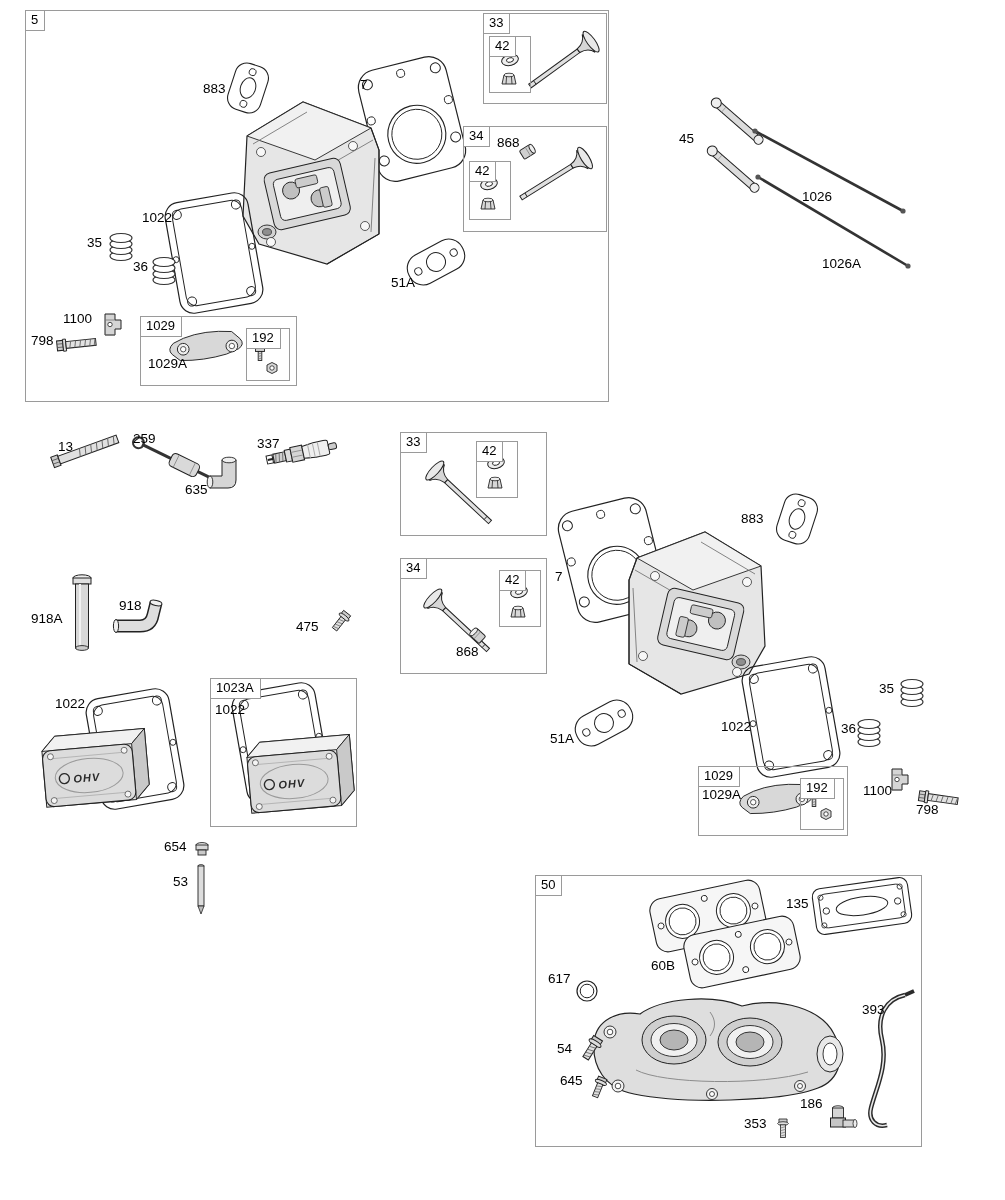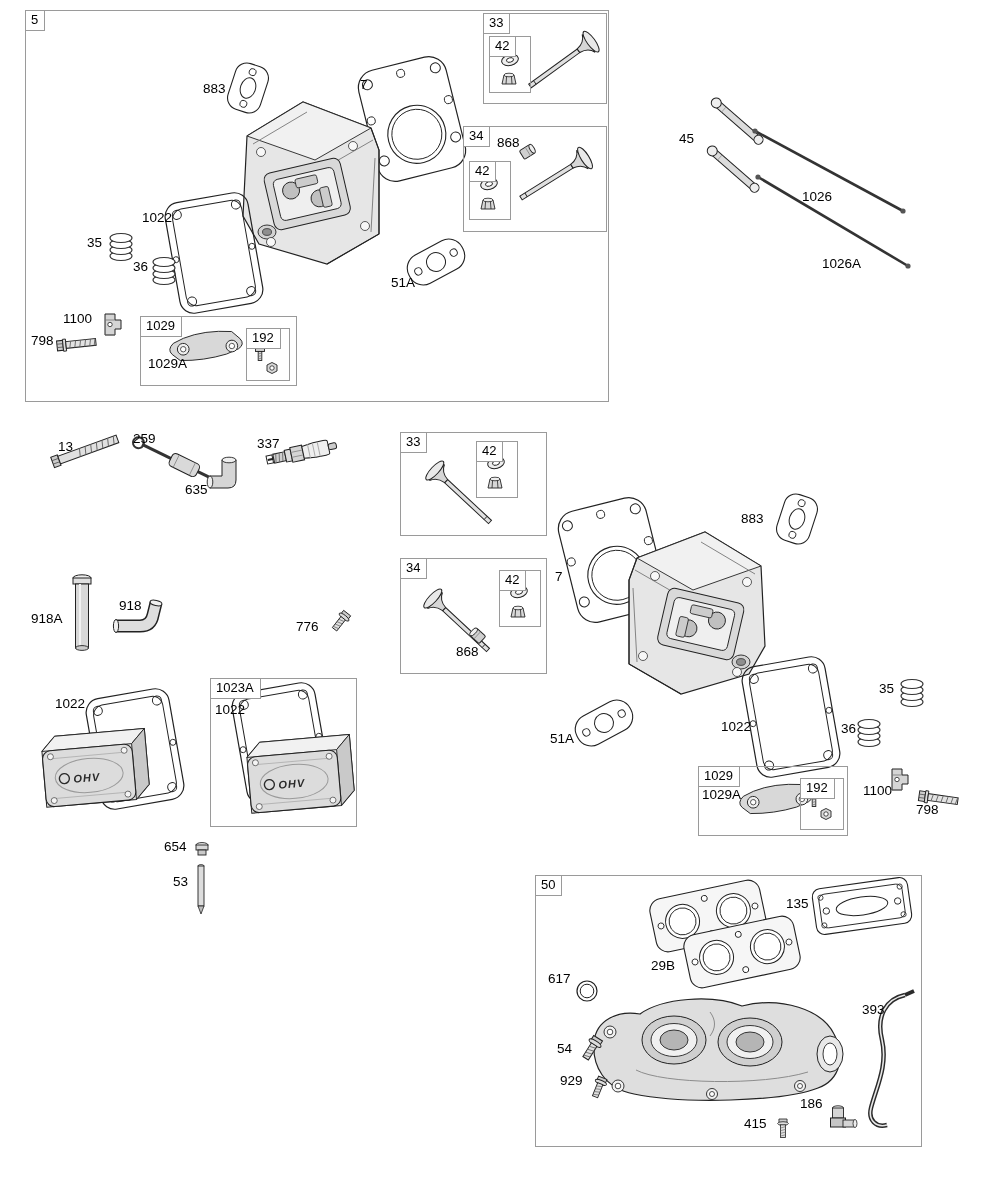--- a/index.html
+++ b/index.html
@@ -457,40 +457,40 @@
 <span class="plabel" style="left:802px;top:190px">1026</span>
 <span class="plabel" style="left:822px;top:257px">1026A</span>
 
 <span class="plabel" style="left:58px;top:440px">13</span>
 <span class="plabel" style="left:133px;top:432px">259</span>
 <span class="plabel" style="left:185px;top:483px">635</span>
 <span class="plabel" style="left:257px;top:437px">337</span>
 
 <span class="plabel" style="left:31px;top:612px">918A</span>
 <span class="plabel" style="left:119px;top:599px">918</span>
-<span class="plabel" style="left:296px;top:620px">776</span>
+<span class="plabel" style="left:296px;top:620px">475</span>
 
 <span class="plabel" style="left:55px;top:697px">1022</span>
 <span class="plabel" style="left:215px;top:703px">1022</span>
 <span class="plabel" style="left:164px;top:840px">654</span>
 <span class="plabel" style="left:173px;top:875px">53</span>
 
 <span class="plabel" style="left:555px;top:570px">7</span>
 <span class="plabel" style="left:741px;top:512px">883</span>
 <span class="plabel" style="left:456px;top:645px">868</span>
 <span class="plabel" style="left:721px;top:720px">1022</span>
 <span class="plabel" style="left:879px;top:682px">35</span>
 <span class="plabel" style="left:841px;top:722px">36</span>
 <span class="plabel" style="left:550px;top:732px">51A</span>
 <span class="plabel" style="left:702px;top:788px">1029A</span>
 <span class="plabel" style="left:863px;top:784px">1100</span>
 <span class="plabel" style="left:916px;top:803px">798</span>
 
 <span class="plabel" style="left:786px;top:897px">135</span>
-<span class="plabel" style="left:651px;top:959px">29B</span>
+<span class="plabel" style="left:651px;top:959px">60B</span>
 <span class="plabel" style="left:548px;top:972px">617</span>
 <span class="plabel" style="left:557px;top:1042px">54</span>
-<span class="plabel" style="left:560px;top:1074px">929</span>
+<span class="plabel" style="left:560px;top:1074px">645</span>
 <span class="plabel" style="left:862px;top:1003px">393</span>
 <span class="plabel" style="left:800px;top:1097px">186</span>
-<span class="plabel" style="left:744px;top:1117px">415</span>
+<span class="plabel" style="left:744px;top:1117px">353</span>
 
 </div>
 
 </body></html>

